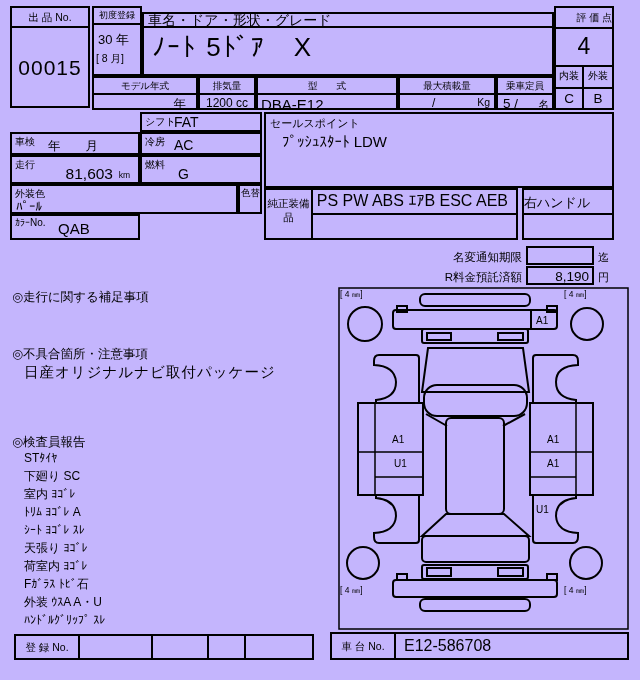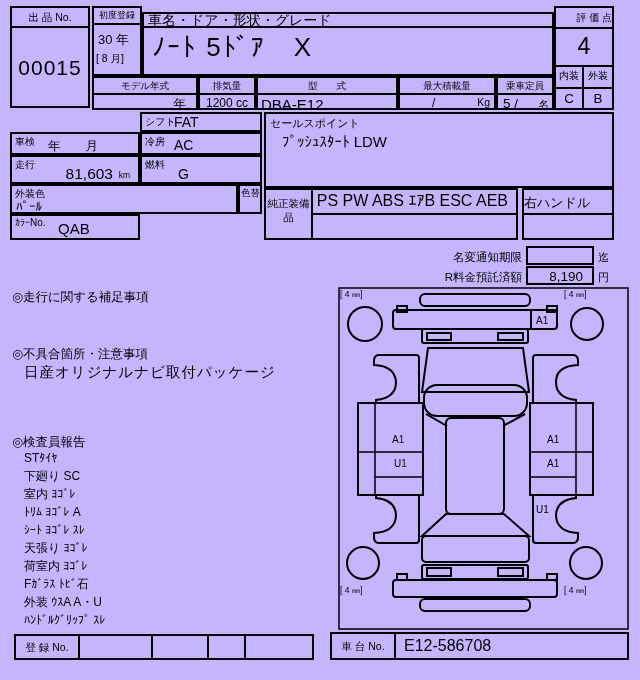--- a/index.html
+++ b/index.html
@@ -123,21 +123,21 @@
   <div class="abs b" style="left:522px;top:188px;width:92px;height:52px">
     <div style="height:25px;border-bottom:2px solid #000;box-sizing:border-box;font-size:13px;text-align:left;padding-top:4px">右ハンドル</div>
   </div>
 
   <div class="abs" style="left:430px;top:250px;width:92px;font-size:11.5px;text-align:right">名変通知期限</div>
   <div class="abs b" style="left:526px;top:246px;width:68px;height:19px"></div>
   <div class="abs" style="left:598px;top:250px;font-size:11px">迄</div>
 
   <div class="abs" style="left:430px;top:270px;width:92px;font-size:11.5px;text-align:right">R料金預託済額</div>
   <div class="abs b" style="left:526px;top:266px;width:68px;height:19px">
-    <div style="font-size:13.5px;text-align:right;padding:1px 9px 0 0">8,190</div>
+    <div style="font-size:13.5px;text-align:right;padding:1px 3px 0 0">8,190</div>
   </div>
   <div class="abs" style="left:598px;top:270px;font-size:11px">円</div>
 
   <div class="abs" style="left:12px;top:289px;font-size:12.5px">◎走行に関する補足事項</div>
   <div class="abs" style="left:12px;top:346px;font-size:12.5px">◎不具合箇所・注意事項</div>
   <div class="abs" style="left:24px;top:363px;font-size:14.5px;letter-spacing:1px">日産オリジナルナビ取付パッケージ</div>
   <div class="abs" style="left:12px;top:434px;font-size:12.5px">◎検査員報告</div>
   <div class="abs" style="left:24px;top:449px;font-size:12px;line-height:18px">
     <div>STﾀｲﾔ</div>
     <div>下廻り SC</div>

